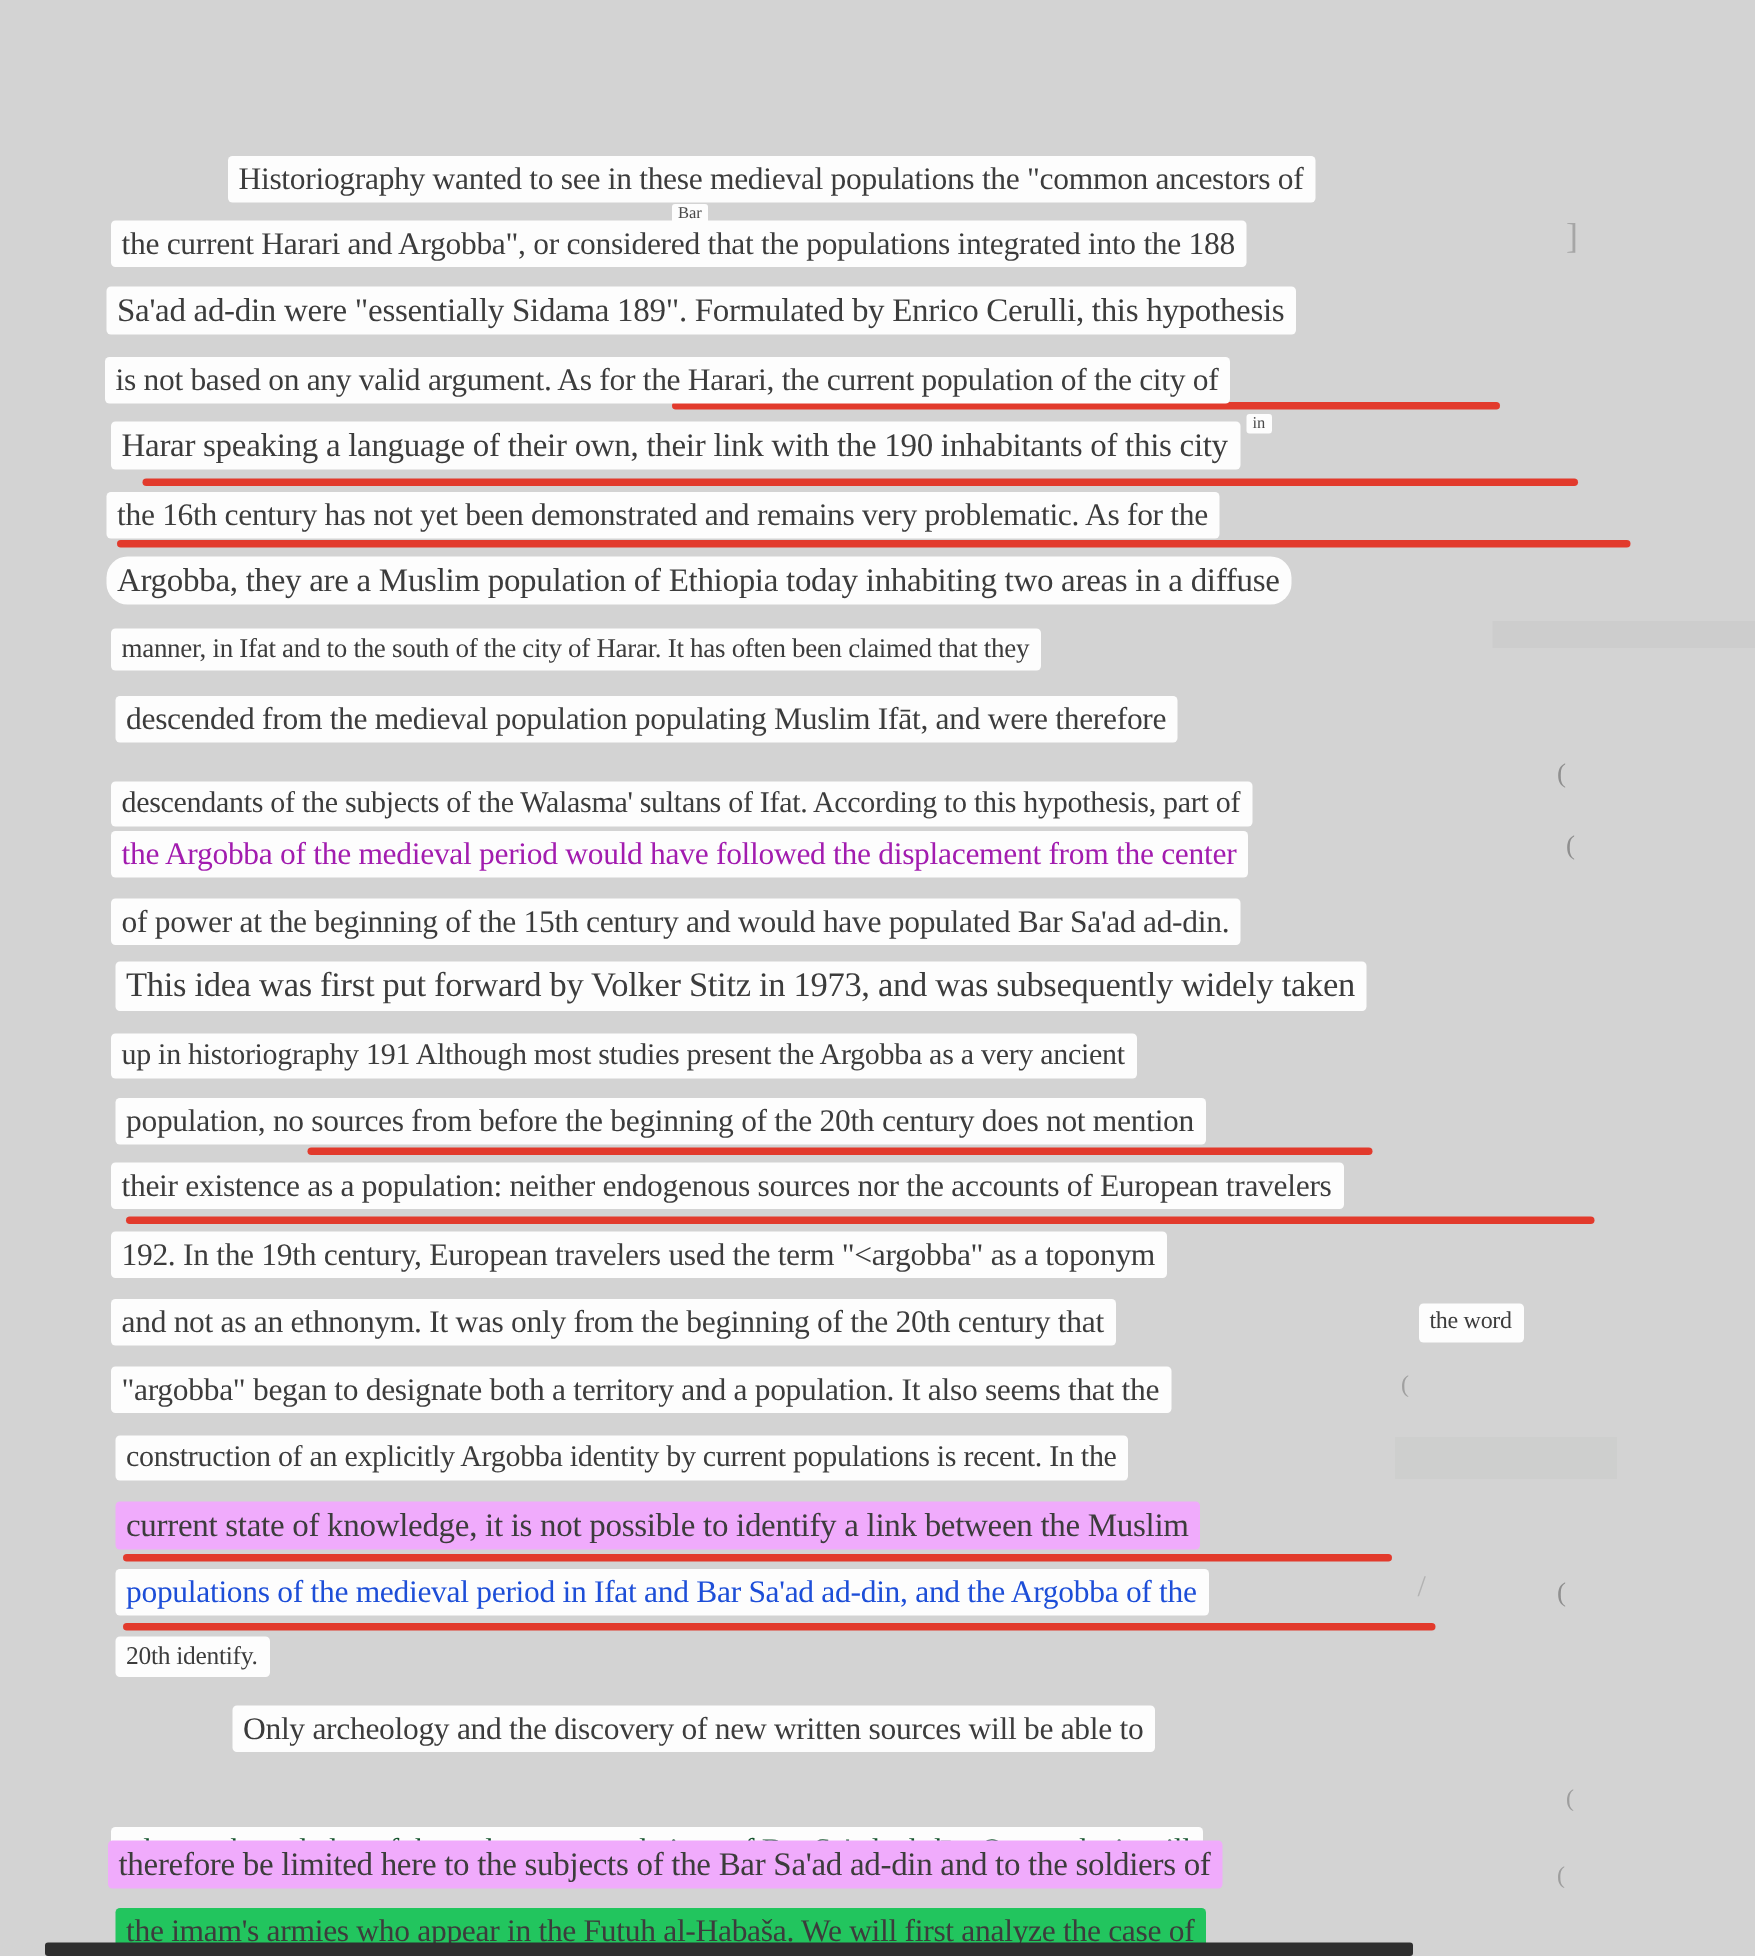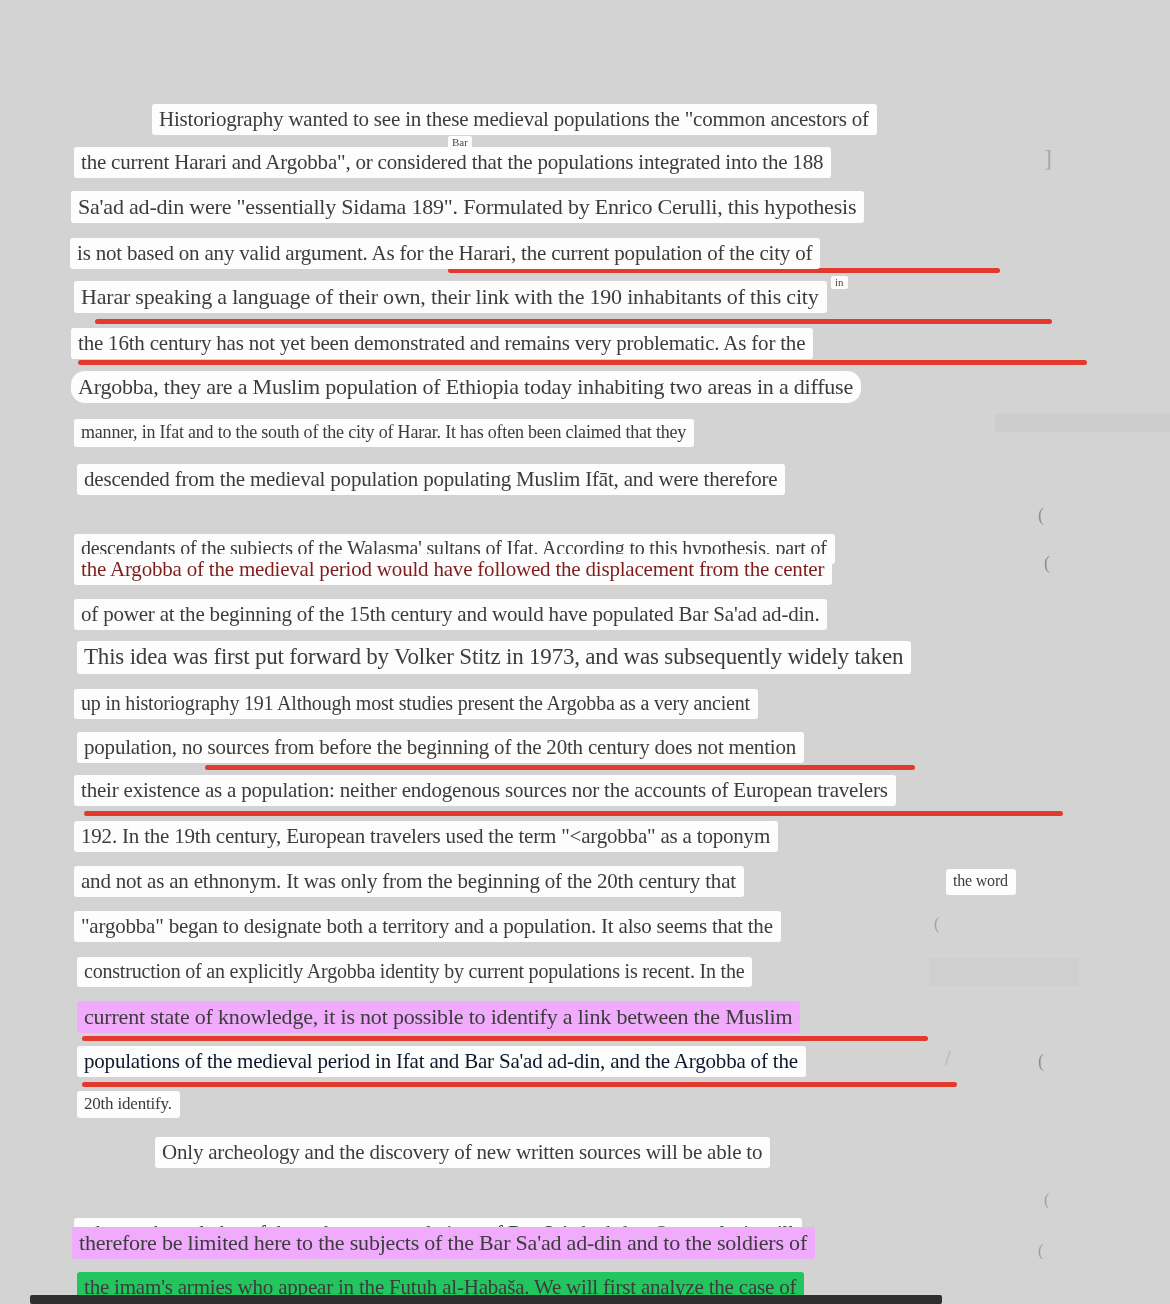--- a/index.html
+++ b/index.html
@@ -53,34 +53,34 @@
       <div class="redline" style="left: 82px; top: 1082px; width: 875px; background: rgb(226, 58, 44);"></div>
       <div class="tline" style="left: 152px; top: 104px; font-size: 21px; background: rgb(253, 253, 253); color: rgb(60, 60, 60);">Historiography wanted to see in these medieval populations the "common ancestors of</div>
       <div class="tline" style="left: 74px; top: 147px; font-size: 21px; background: rgb(253, 253, 253); color: rgb(60, 60, 60);">the current Harari and Argobba", or considered that the populations integrated into the 188</div>
       <div class="tline" style="left: 71px; top: 191px; font-size: 22px; background: rgb(253, 253, 253); color: rgb(60, 60, 60);">Sa'ad ad-din were "essentially Sidama 189". Formulated by Enrico Cerulli, this hypothesis</div>
       <div class="tline" style="left: 70px; top: 238px; font-size: 21px; background: rgb(253, 253, 253); color: rgb(60, 60, 60);">is not based on any valid argument. As for the Harari, the current population of the city of</div>
       <div class="tline" style="left: 74px; top: 281px; font-size: 22px; background: rgb(253, 253, 253); color: rgb(60, 60, 60);">Harar speaking a language of their own, their link with the 190 inhabitants of this city</div>
       <div class="tline" style="left: 71px; top: 328px; font-size: 21px; background: rgb(253, 253, 253); color: rgb(60, 60, 60);">the 16th century has not yet been demonstrated and remains very problematic. As for the</div>
       <div class="tline" style="left: 71px; top: 371px; font-size: 22px; background: rgb(253, 253, 253); color: rgb(60, 60, 60); border-radius: 14px;">Argobba, they are a Muslim population of Ethiopia today inhabiting two areas in a diffuse</div>
       <div class="tline" style="left: 74px; top: 419px; font-size: 18px; background: rgb(253, 253, 253); color: rgb(60, 60, 60); text-align: center;">manner, in Ifat and to the south of the city of Harar. It has often been claimed that they</div>
       <div class="tline" style="left: 77px; top: 464px; font-size: 21px; background: rgb(253, 253, 253); color: rgb(60, 60, 60);">descended from the medieval population populating Muslim Ifāt, and were therefore</div>
-      <div class="tline" style="left: 74px; top: 534px; font-size: 20px; background: rgb(253, 253, 253); color: rgb(60, 60, 60);">descendants of the subjects of the Walasma' sultans of Ifat. According to this hypothesis, part of</div>
-      <div class="tline" style="left: 74px; top: 554px; font-size: 21px; background: rgb(253, 253, 253); color: #7f1d1d;">the Argobba of the medieval period would have followed the displacement from the center</div>
+      <div class="tline" style="left: 74px; top: 521px; font-size: 20px; background: rgb(253, 253, 253); color: rgb(60, 60, 60);">descendants of the subjects of the Walasma' sultans of Ifat. According to this hypothesis, part of</div>
+      <div class="tline" style="left: 74px; top: 554px; font-size: 21px; background: rgb(253, 253, 253); color: #a21caf;">the Argobba of the medieval period would have followed the displacement from the center</div>
       <div class="tline" style="left: 74px; top: 599px; font-size: 21px; background: rgb(253, 253, 253); color: rgb(60, 60, 60);">of power at the beginning of the 15th century and would have populated Bar Sa'ad ad-din.</div>
       <div class="tline" style="left: 77px; top: 641px; font-size: 23px; background: rgb(253, 253, 253); color: rgb(60, 60, 60);">This idea was first put forward by Volker Stitz in 1973, and was subsequently widely taken</div>
       <div class="tline" style="left: 74px; top: 689px; font-size: 20px; background: rgb(253, 253, 253); color: rgb(60, 60, 60);">up in historiography 191 Although most studies present the Argobba as a very ancient</div>
       <div class="tline" style="left: 77px; top: 732px; font-size: 21px; background: rgb(253, 253, 253); color: rgb(60, 60, 60);">population, no sources from before the beginning of the 20th century does not mention</div>
       <div class="tline" style="left: 74px; top: 775px; font-size: 21px; background: rgb(253, 253, 253); color: rgb(60, 60, 60);">their existence as a population: neither endogenous sources nor the accounts of European travelers</div>
       <div class="tline" style="left: 74px; top: 821px; font-size: 21px; background: rgb(253, 253, 253); color: rgb(60, 60, 60);">192. In the 19th century, European travelers used the term "&lt;argobba" as a toponym</div>
       <div class="tline" style="left: 74px; top: 866px; font-size: 21px; background: rgb(253, 253, 253); color: rgb(60, 60, 60);">and not as an ethnonym. It was only from the beginning of the 20th century that</div>
       <div class="tline" style="left: 946px; top: 869px; font-size: 16px; background: rgb(253, 253, 253); color: rgb(60, 60, 60);">the word</div>
       <div class="tline" style="left: 74px; top: 911px; font-size: 21px; background: rgb(253, 253, 253); color: rgb(60, 60, 60);">"argobba" began to designate both a territory and a population. It also seems that the</div>
       <div class="tline" style="left: 77px; top: 957px; font-size: 20px; background: rgb(253, 253, 253); color: rgb(60, 60, 60);">construction of an explicitly Argobba identity by current populations is recent. In the</div>
       <div class="tline" style="left: 77px; top: 1001px; font-size: 22px; background: #f0abfc; color: rgb(60, 60, 60);">current state of knowledge, it is not possible to identify a link between the Muslim</div>
-      <div class="tline" style="left: 77px; top: 1046px; font-size: 21px; background: rgb(253, 253, 253); color: #0f172a;">populations of the medieval period in Ifat and Bar Sa'ad ad-din, and the Argobba of the</div>
+      <div class="tline" style="left: 77px; top: 1046px; font-size: 21px; background: rgb(253, 253, 253); color: #1d4ed8;">populations of the medieval period in Ifat and Bar Sa'ad ad-din, and the Argobba of the</div>
       <div class="tline" style="left: 77px; top: 1091px; font-size: 17px; background: rgb(253, 253, 253); color: rgb(60, 60, 60);">20th identify.</div>
       <div class="tline" style="left: 155px; top: 1137px; font-size: 21px; background: rgb(253, 253, 253); color: rgb(60, 60, 60);">Only archeology and the discovery of new written sources will be able to</div>
       <div class="tline" style="left: 74px; top: 1182px; font-size: 21px; background: rgb(253, 253, 253); color: #14532d; margin-top: 36px;">advance knowledge of the sedentary populations of Bar Sa'ad ad-dīn. Our analysis will</div>
       <div class="tline" style="left: 72px; top: 1227px; font-size: 22px; background: #f0abfc; color: rgb(60, 60, 60);">therefore be limited here to the subjects of the Bar Sa'ad ad-din and to the soldiers of</div>
       <div class="tline" style="left: 77px; top: 1272px; font-size: 21px; background: #22c55e; color: rgb(60, 60, 60);">the imam's armies who appear in the Futuḥ al-Habaša. We will first analyze the case of</div>
       <div class="sup-box" style="left: 448px; top: 136px; font-size: 11px; background: rgb(253, 253, 253);">Bar</div>
       <div class="sup-box" style="left: 831px; top: 276px; font-size: 11px; background: rgb(253, 253, 253);">in</div>
       <div class="artifact" style="left: 1044px; top: 146px; font-size: 24px; color: rgb(166, 166, 166);">]</div>
       <div class="artifact" style="left: 1038px; top: 506px; font-size: 18px; color: rgb(143, 143, 143);">(</div>
       <div class="artifact" style="left: 1044px; top: 554px; font-size: 18px; color: rgb(143, 143, 143);">(</div>

